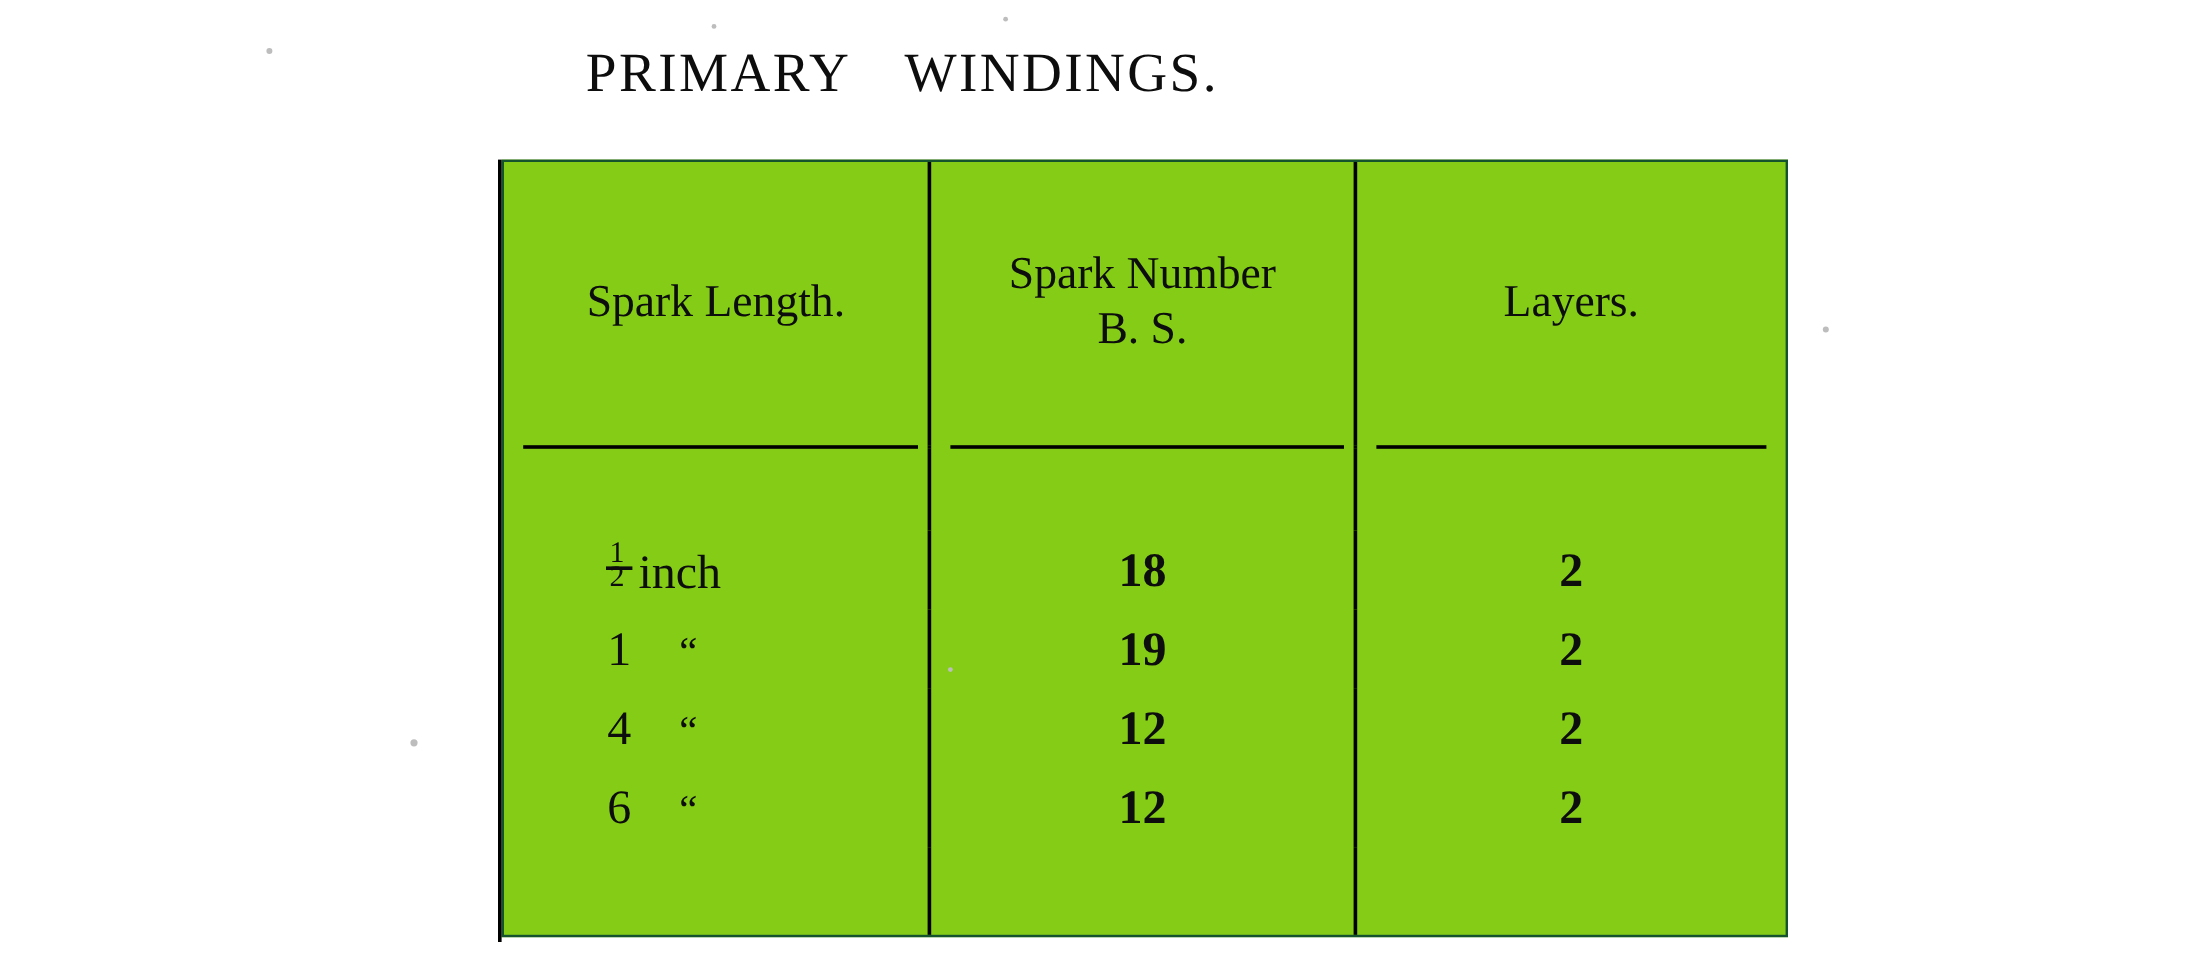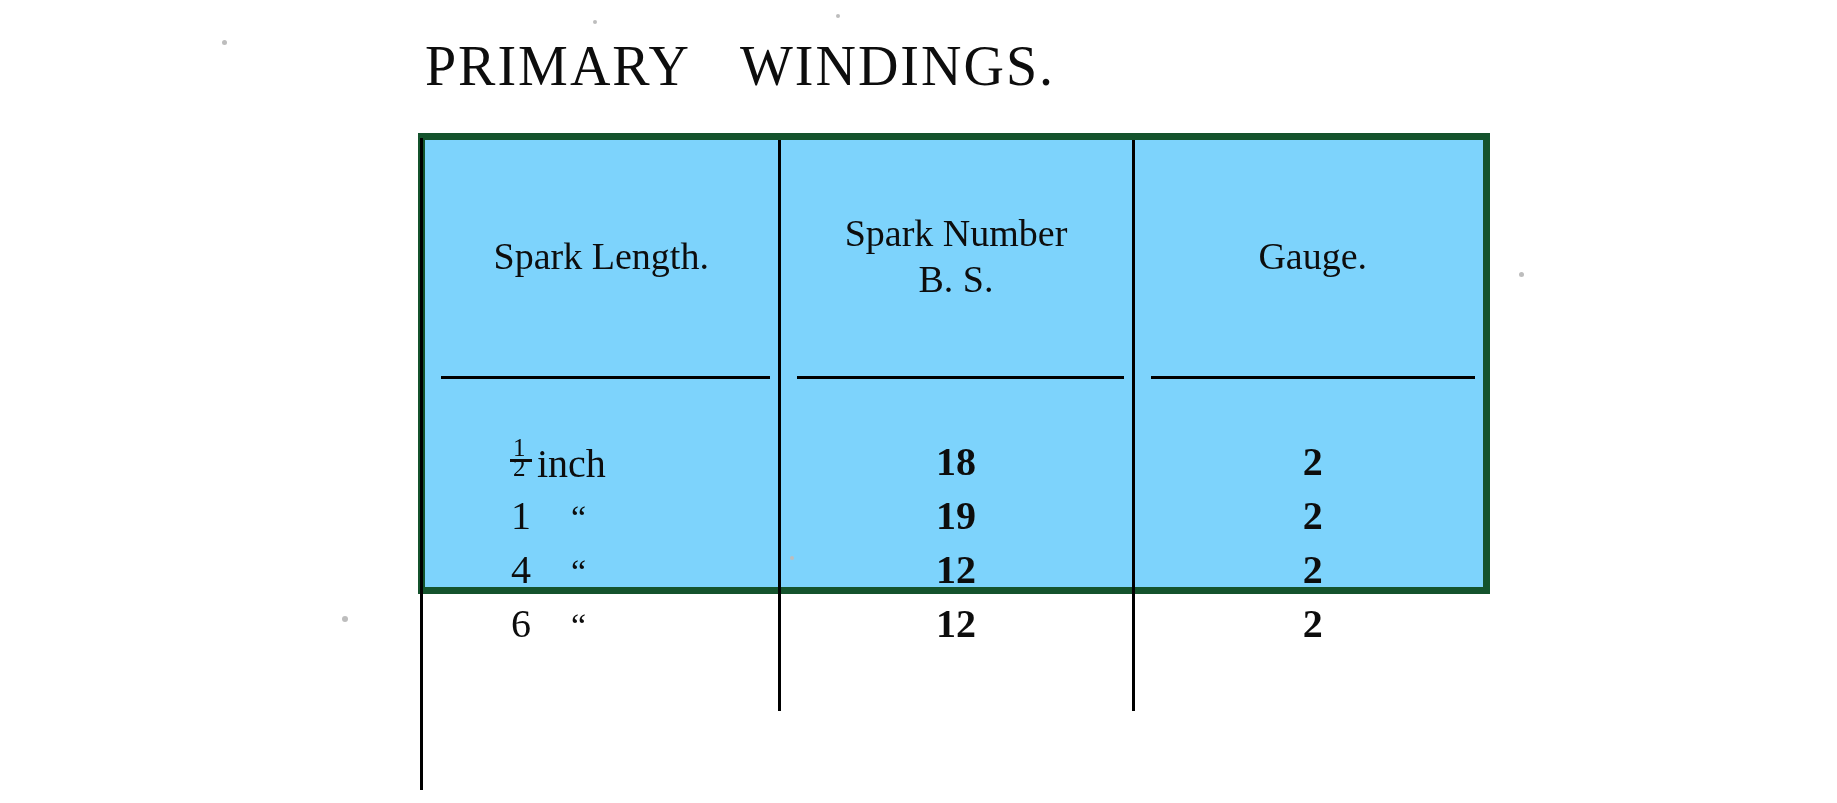--- a/index.html
+++ b/index.html
@@ -13,41 +13,41 @@
     position: relative;
     font-family: "Liberation Serif", serif;
     color: #111111;
     overflow: hidden;
   }
 
   
   #page-title {
     position: absolute;
     top: 34px;
-    left: 0;
+    left: 12px;
     width: 1480px;
     text-align: center;
     font-family: "Liberation Serif", serif;
-    font-size: 56px;
+    font-size: 46px;
     letter-spacing: 2px;
     word-spacing: 10px;
     color: #0d0d0d;
     white-space: pre;
   }
 
   
   #table-wrap {
     position: absolute;
     left: 418px;
     top: 133px;
     width: 1072px;
-    height: 461px;
+    height: 648px;
     box-sizing: border-box;
-    border: 7px solid #14532d;
-    background: #7dd3fc;
+    border: 2px solid #14532d;
+    background: #84cc16;
   }
   
   #table-wrap::after {
     content: "";
     position: absolute;
     left: -5px;
     top: -2px;
     width: 3px;
     height: 652px;
     background: #000;
@@ -181,21 +181,21 @@
     <thead>
       <tr>
         <th class="vr">
           <span>Spark Length.</span>
         </th>
         <th class="vr">
           <span>Spark Number</span>
           <span class="hdr-line2">B. S.</span>
         </th>
         <th>
-          <span>Gauge.</span>
+          <span>Layers.</span>
         </th>
       </tr>
       <tr class="rule">
         <td class="vr">
             <div></div>
           </td>
         <td class="vr">
             <div></div>
           </td>
         <td>

